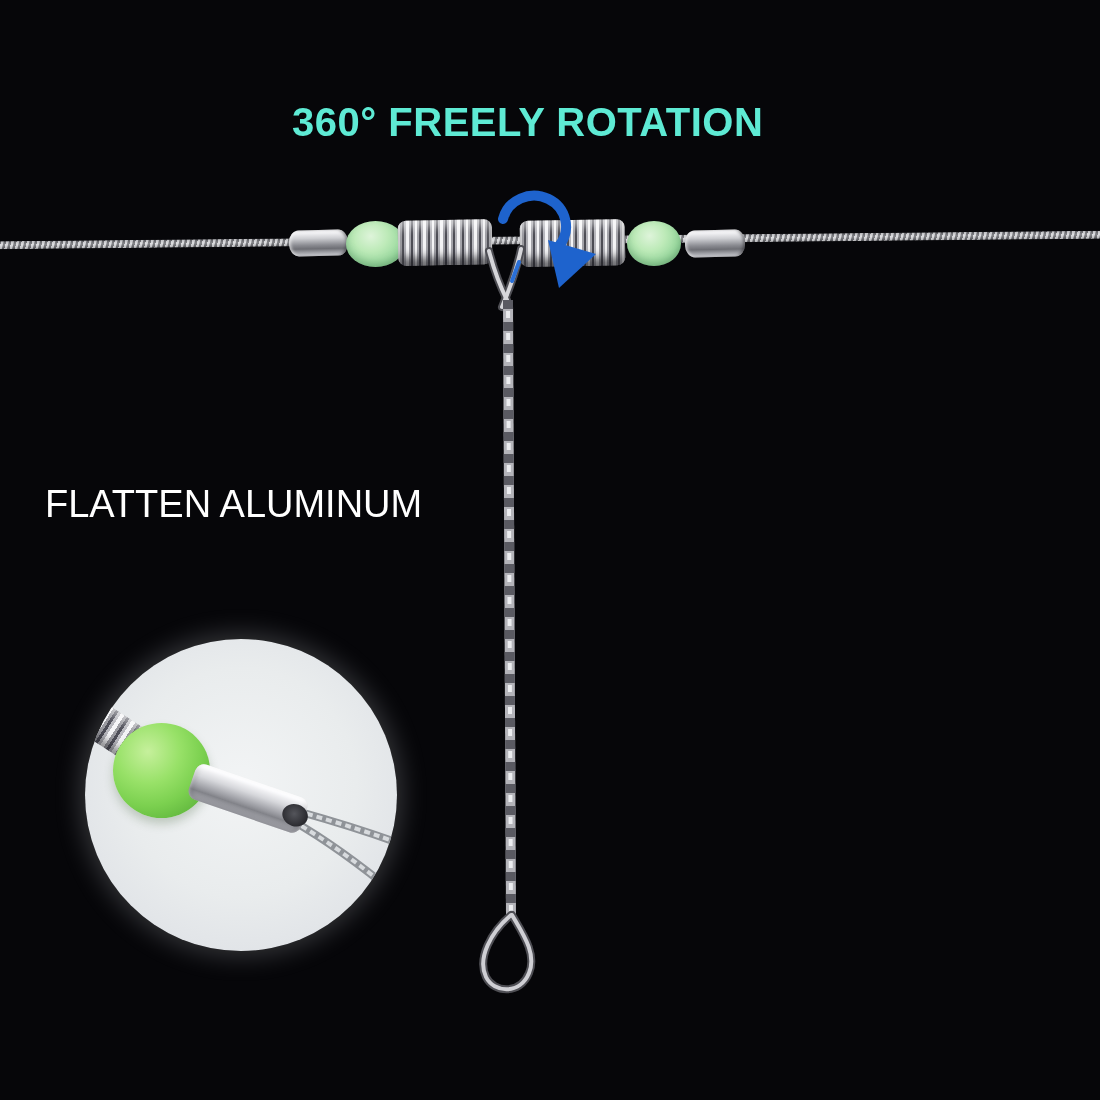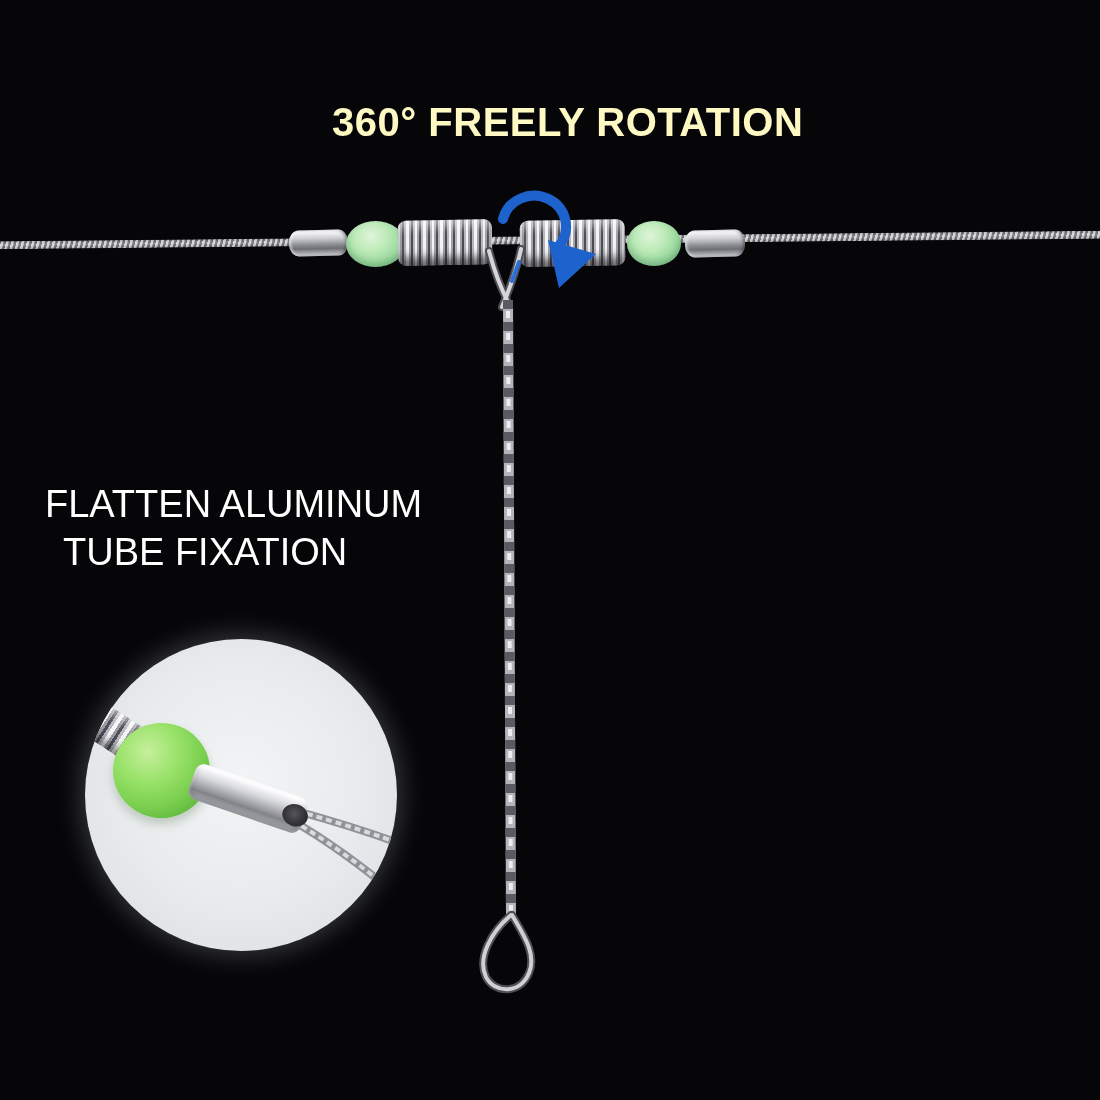--- a/index.html
+++ b/index.html
@@ -4,23 +4,22 @@
 <style>
   html,body{margin:0;padding:0;background:#060609;}
   #stage{
     position:relative;width:1100px;height:1100px;overflow:hidden;
     background:#060609;
     font-family:"Liberation Sans","DejaVu Sans",sans-serif;
   }
   
   .title{
     position:absolute;left:292px;top:100px;
-    color:#fef9c3;font-size:40px;font-weight:700;letter-spacing:.5px;
+    color:#5eead4;font-size:40px;font-weight:700;letter-spacing:.5px;
     white-space:nowrap;
-    margin-left:40px;
   }
   .caption{
     position:absolute;left:45px;top:480px;
     color:#ffffff;font-size:38px;font-weight:400;line-height:48px;
     white-space:nowrap;
   }
   .caption .l2{margin-left:18px;}
   
   .main-line{
     position:absolute;left:-4px;top:236px;width:1108px;height:8px;
@@ -91,21 +90,20 @@
 </style>
 </head>
 <body>
 
 <div id="stage">
 
   <div class="title">360° FREELY ROTATION</div>
 
   <div class="caption">
     <div class="l1">FLATTEN ALUMINUM</div>
-    <div class="l2">TUBE FIXATION</div>
   </div>
 
   <div class="main-line"></div>
 
   <div class="tube left"></div>
   <div class="bead left"></div>
   <div class="spring left"></div>
   <div class="spring right"></div>
   <div class="bead right"></div>
   <div class="tube right"></div>

